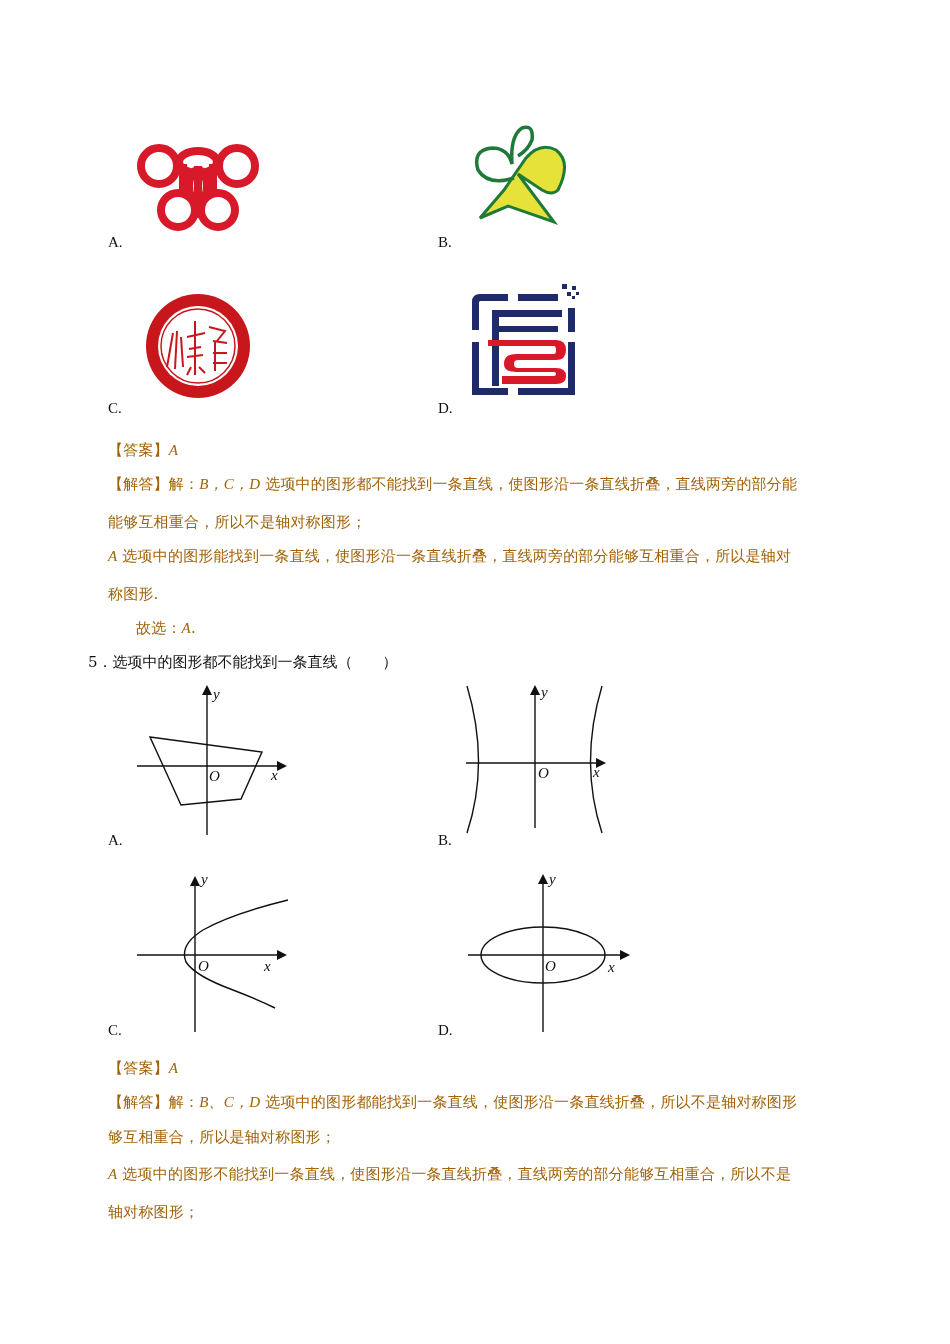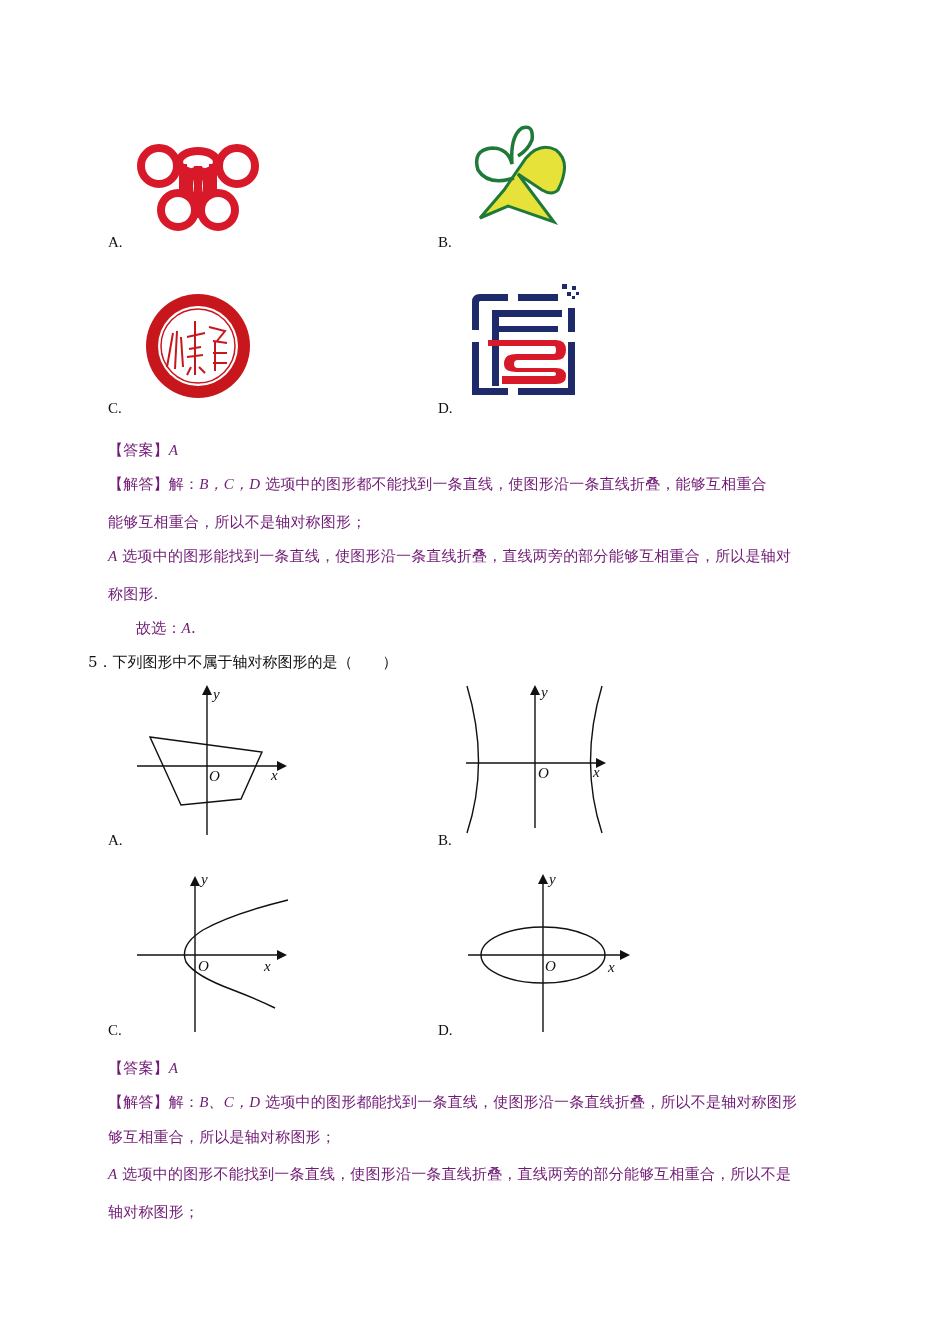--- a/index.html
+++ b/index.html
@@ -14,21 +14,21 @@
       overflow: hidden;
       font-family: "DejaVu Serif", "Liberation Serif", serif;
       color: #1a1a1a;
     }
     .opt-label {
       position: absolute;
       font-family: "Liberation Serif", "DejaVu Serif", serif;
       font-size: 15px;
       color: #111;
     }
-    .red { color: #701a75; }
+    .red { color: #a16207; }
     .line {
       position: absolute;
       left: 108px;
       font-size: 15px;
       line-height: 20px;
       white-space: nowrap;
       letter-spacing: 0.2px;
     }
     .ital {
       font-family: "Liberation Serif", "DejaVu Serif", serif;
@@ -114,33 +114,33 @@
     </g>
   </svg>
   <span class="opt-label" style="left:438px;top:400px;">D.</span>
 </div>
 
 <div class="line red" style="top:440px;">
   <span>【答案】</span><span class="ital">A</span>
 </div>
 
 <div class="line red" style="top:474px;">
-  <span>【解答】</span><span>解：</span><span class="ital">B，C，D</span>&nbsp;<span>选项中的图形都不能找到一条直线，使图形沿一条直线折叠，能够互相重合</span>
+  <span>【解答】</span><span>解：</span><span class="ital">B，C，D</span>&nbsp;<span>选项中的图形都不能找到一条直线，使图形沿一条直线折叠，直线两旁的部分能</span>
 </div>
 <div class="line red" style="top:512px;">能够互相重合，所以不是轴对称图形；</div>
 <div class="line red" style="top:546px;">
   <span class="ital">A</span>&nbsp;<span>选项中的图形能找到一条直线，使图形沿一条直线折叠，直线两旁的部分能够互相重合，所以是轴对</span>
 </div>
 <div class="line red" style="top:584px;">称图形.</div>
 <div class="line red" style="top:618px;margin-left:28px;">
   <span>故选：</span><span class="ital">A</span><span>.</span>
 </div>
 
 <div class="q-line" style="top:652px;">
-  <span>5．</span><span>下列图形中不属于轴对称图形的是（　　）</span>
+  <span>5．</span><span>选项中的图形都不能找到一条直线（　　）</span>
 </div>
 
 <div>
   <svg style="left:135px;top:685px;" width="160" height="155" viewBox="0 0 160 155">
     <g stroke="#111" stroke-width="1.4" fill="none">
       <line x1="2" y1="81" x2="142" y2="81"></line>
       <line x1="72" y1="150" x2="72" y2="8"></line>
       <polygon points="15,52 127,67 106,114 46,120"></polygon>
     </g>
     <polygon points="142,76 152,81 142,86" fill="#111"></polygon>

